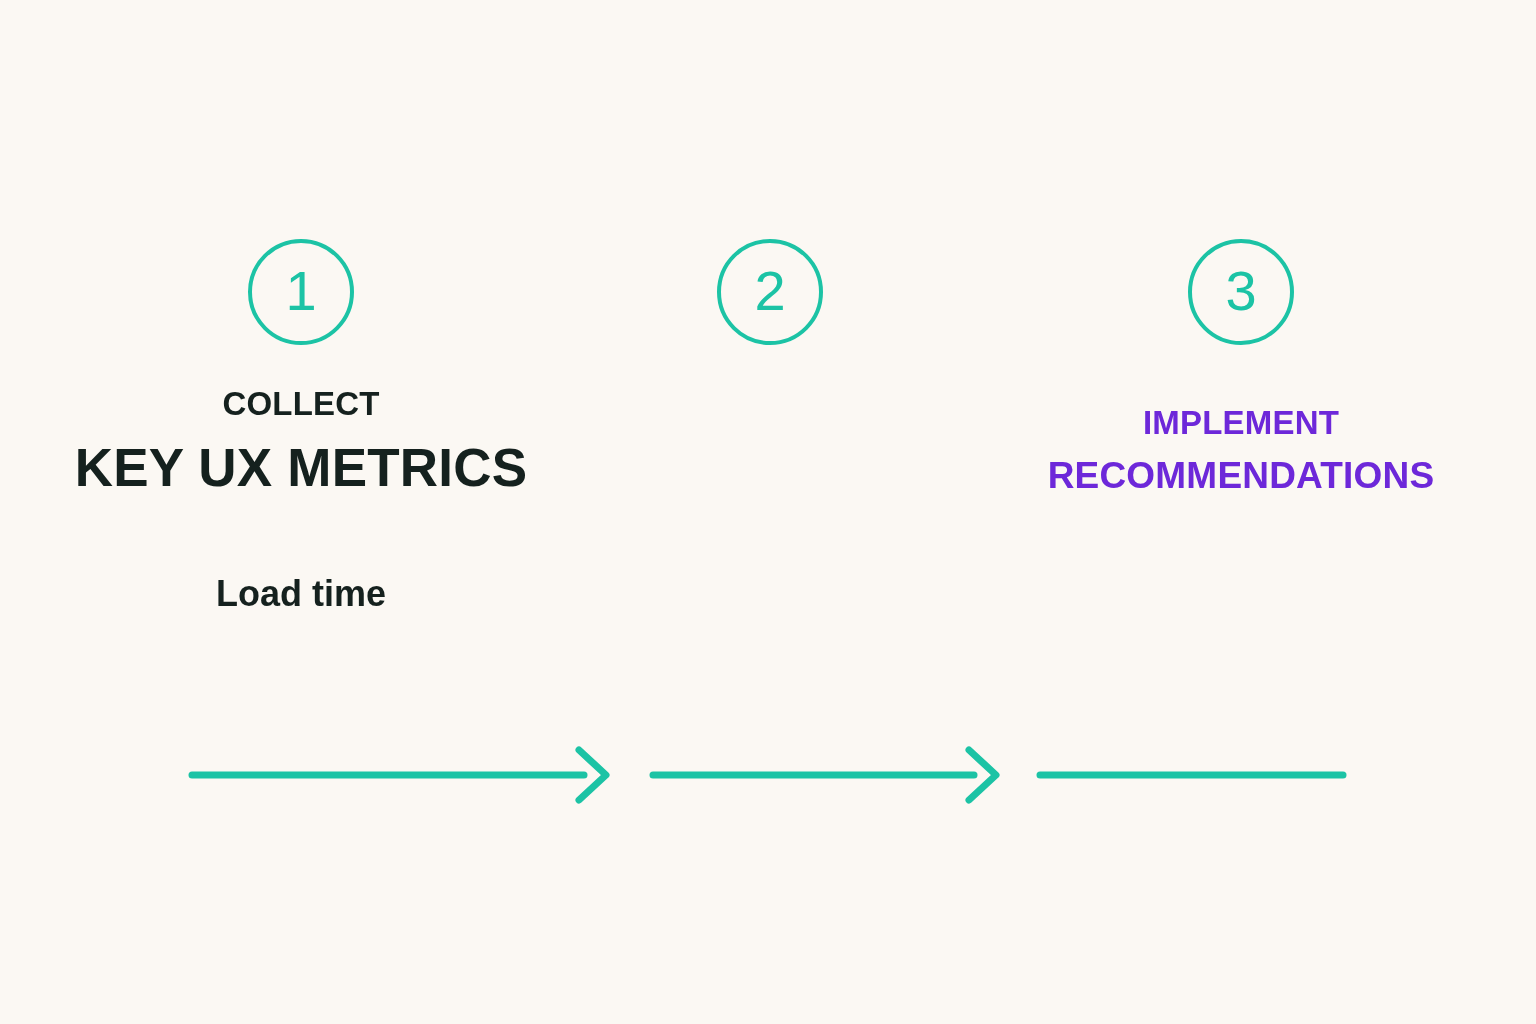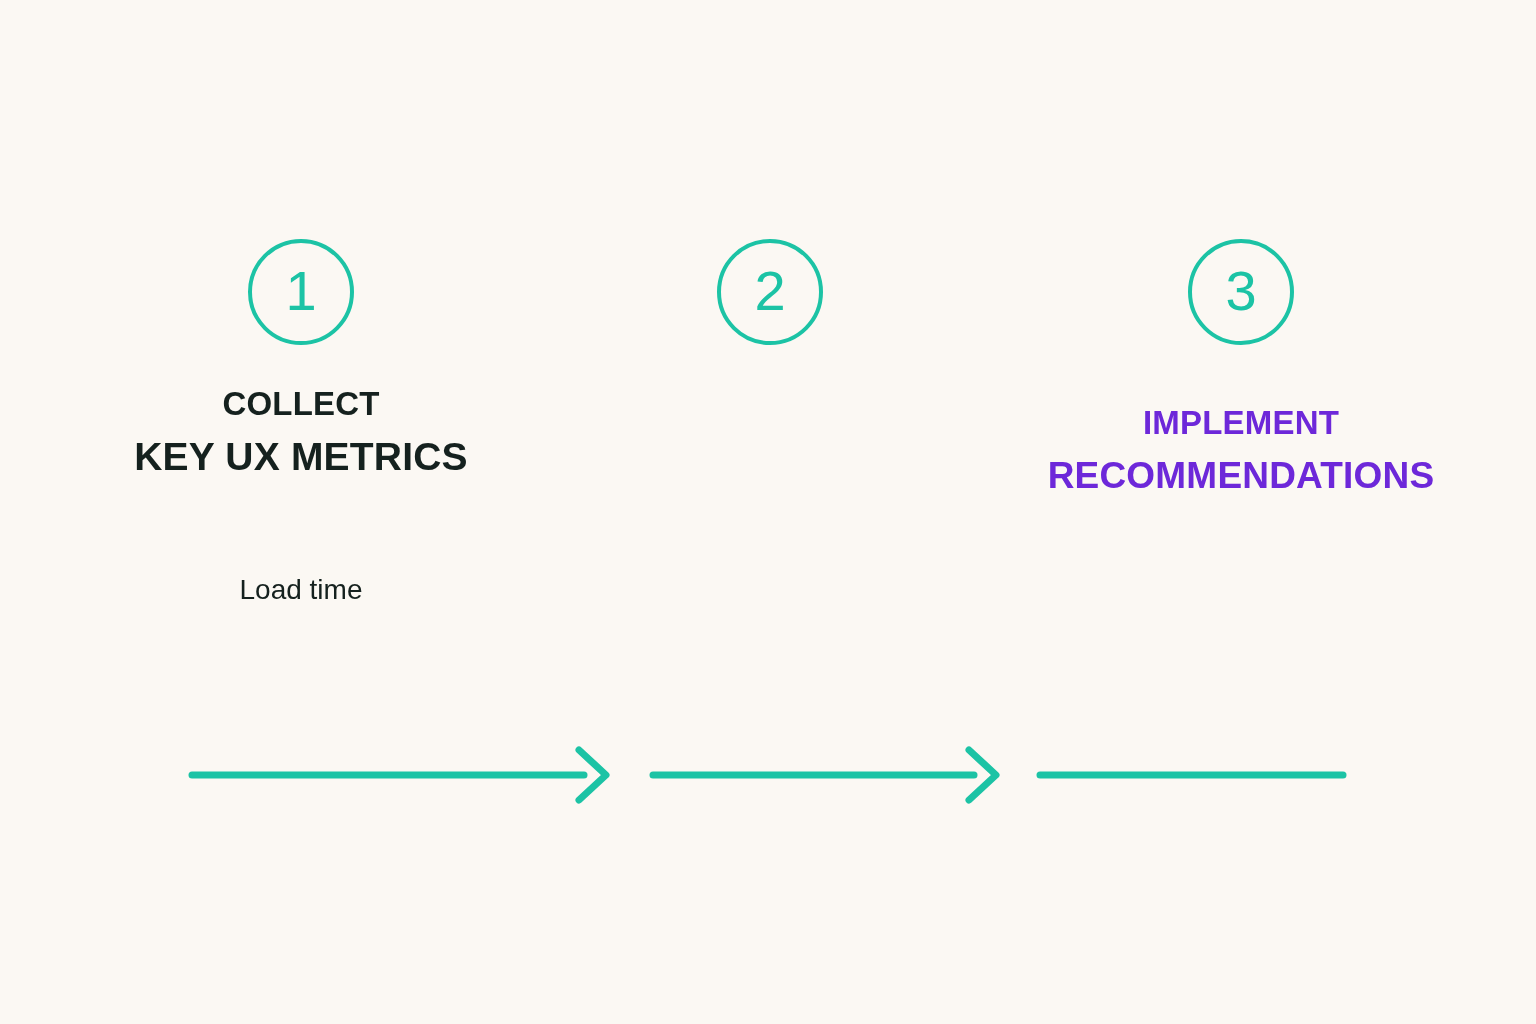--- a/index.html
+++ b/index.html
@@ -67,33 +67,33 @@
     font-weight: 700;
     text-transform: uppercase;
     letter-spacing: 0.2px;
   }
 
   .hl {
     display: block;
     white-space: nowrap;
   }
   .hl-1 { font-size: 33px; line-height: 1.42; }
-  .hl-2 { font-size: 39px; line-height: 1.50; }
+  .hl-2 { font-size: 53px; line-height: 1.50; }
   .hl-3 { font-size: 37px; line-height: 1.55; }
 
   .step-sublist {
     position: absolute;
     top: 573px;
     left: 50%;
     transform: translateX(-50%);
     width: 460px;
     color: #15211E;
     font-family: "Liberation Sans", sans-serif;
-    font-weight: 400;
-    font-size: 28px;
+    font-weight: 700;
+    font-size: 36px;
     line-height: 1.18;
   }
   .step-sublist .sub {
     display: block;
     white-space: nowrap;
   }
 
   
   #connectors {
     position: absolute;

